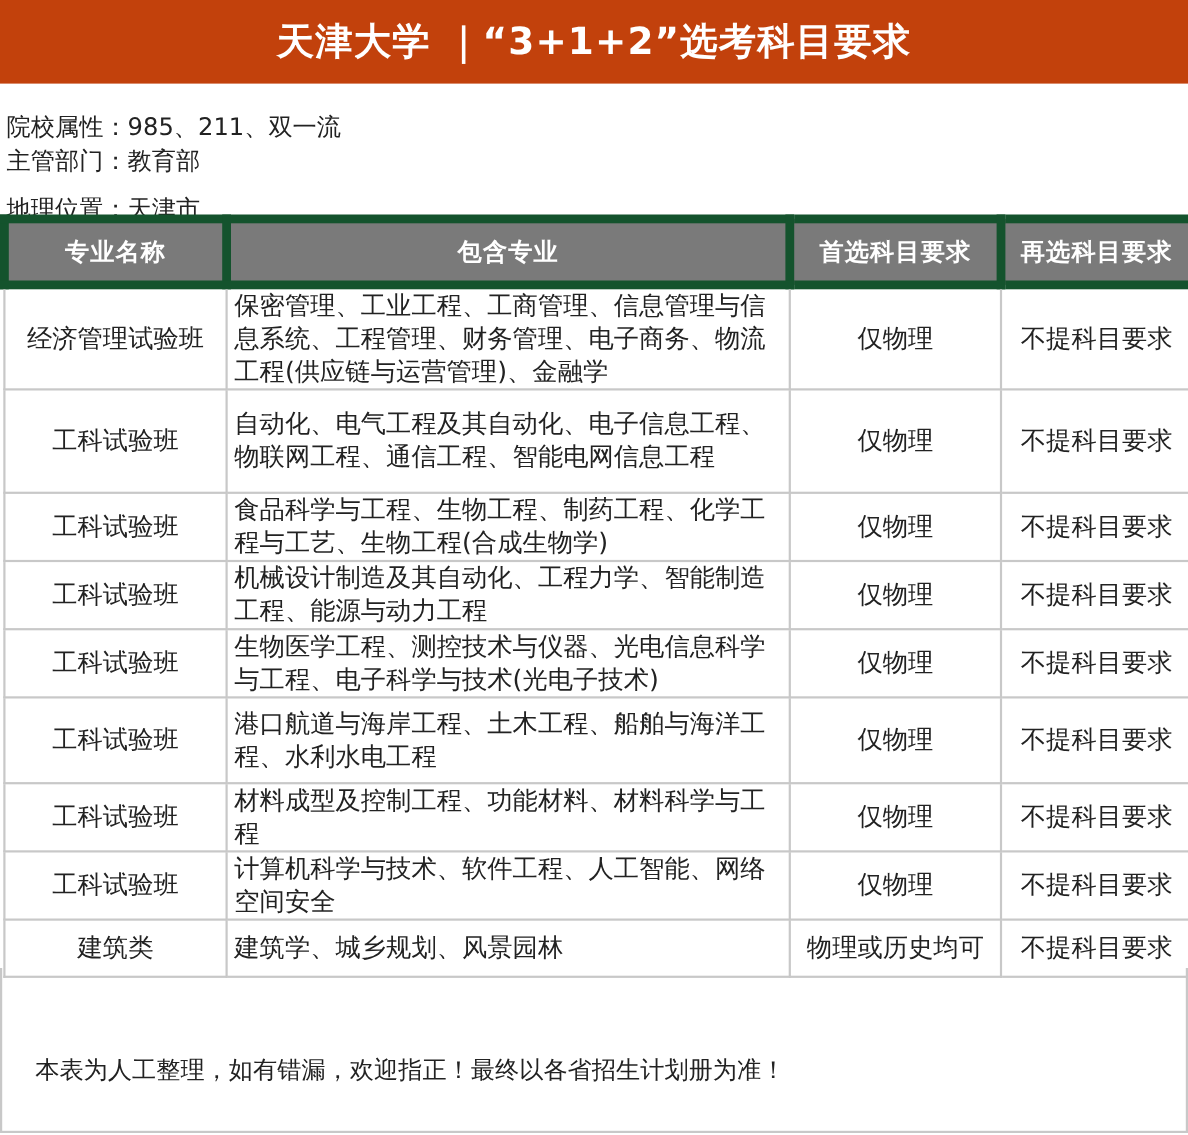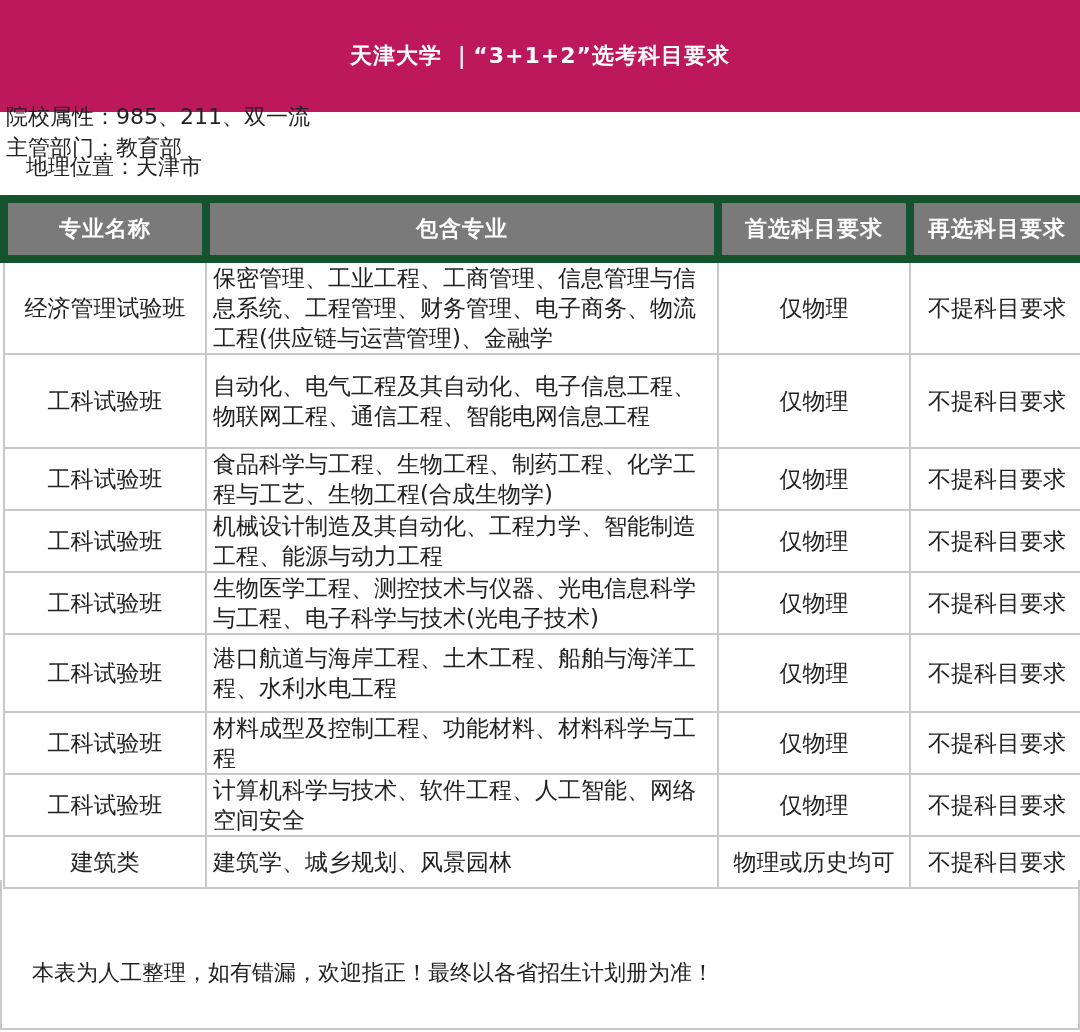--- a/index.html
+++ b/index.html
@@ -1,22 +1,22 @@
 <!DOCTYPE html>
 <html><head>
 <meta charset="utf-8">
 <style>
   html, body { margin: 0; padding: 0; background: #ffffff; }
   body { width: 1080px; height: 1032px; position: relative; overflow: hidden;
          font-family: "DejaVu Sans", sans-serif; color: #222222; }
-  .title-bar { position: absolute; left: 0; top: 0; width: 1080px; height: 112px;
-               background: #be185d; color: #ffffff; display: flex; align-items: center;
-               justify-content: center; font-size: 22px; font-weight: bold; letter-spacing: 1px; }
+  .title-bar { position: absolute; left: 0; top: 0; width: 1080px; height: 76px;
+               background: #c2410c; color: #ffffff; display: flex; align-items: center;
+               justify-content: center; font-size: 34px; font-weight: bold; letter-spacing: 1px; }
   .info { position: absolute; left: 6px; font-size: 22px; line-height: 30px; }
-  .info1 { top: 102px; } .info2 { top: 133px; } .info3 { top: 152px; margin-left: 20px; }
+  .info1 { top: 102px; } .info2 { top: 133px; } .info3 { top: 176px; }
   table.main { position: absolute; left: 0; top: 195px; width: 1080px; border-collapse: collapse;
                table-layout: fixed; font-size: 23px; }
   table.main th { background: #7a7a7a; color: #ffffff; font-weight: bold; height: 50px;
                   border: 8px solid #14532d; font-size: 22px; letter-spacing: 1px; }
   table.main td { border: 2px solid #c8c8c8; text-align: center; vertical-align: middle;
                   padding: 0 4px; line-height: 30px; }
   table.main td.majors { text-align: left; padding-left: 6px; padding-right: 17px; }
   .footer { position: absolute; left: 0; top: 880px; width: 1076px; height: 148px;
             border: 2px solid #c8c8c8; border-top: none; }
   .footer-note { position: absolute; left: 30px; top: 78px; font-size: 22px; }

